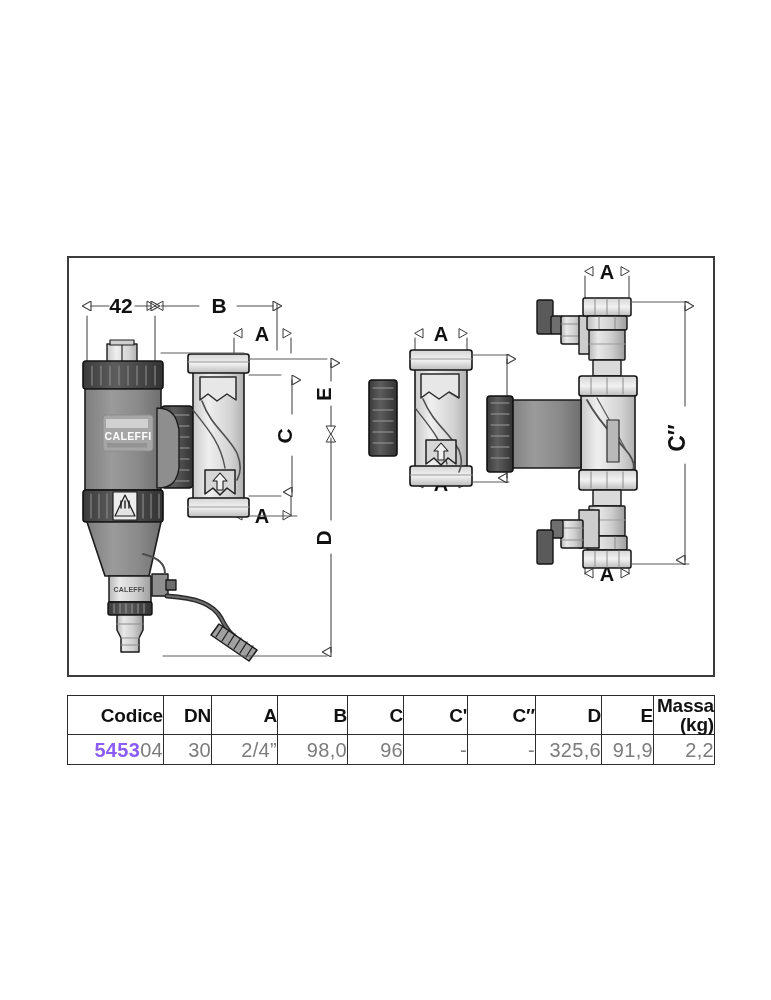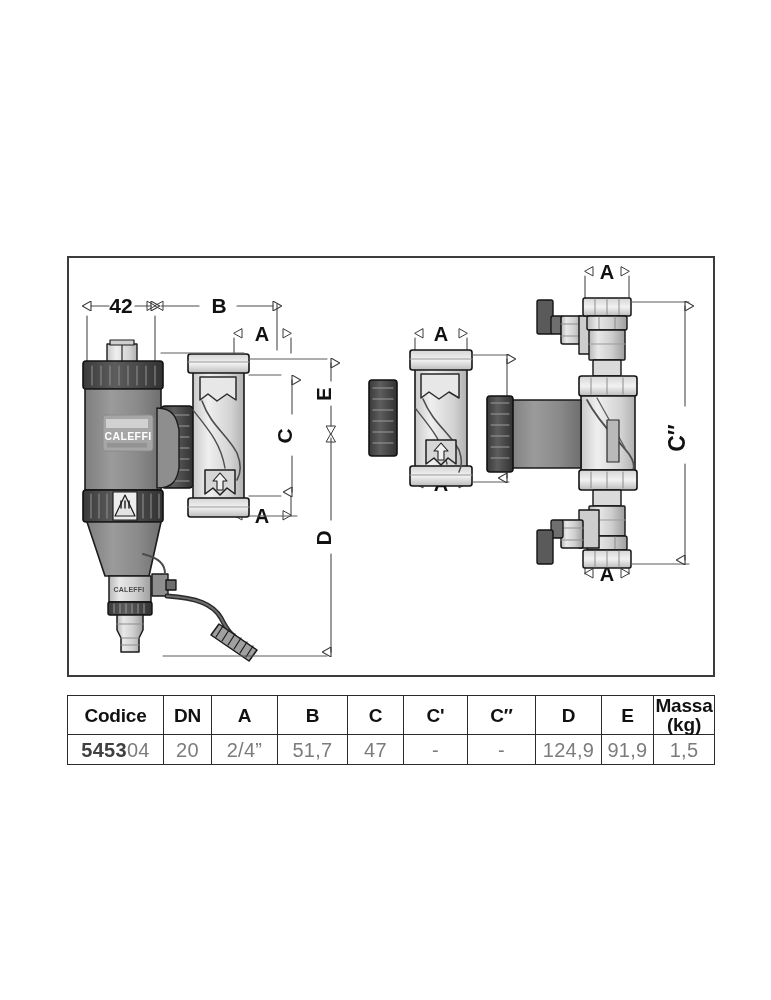--- a/index.html
+++ b/index.html
@@ -32,42 +32,42 @@
     left: 67px; top: 695px;
     width: 648px;
   }
   table.dimtable {
     border-collapse: collapse;
     width: 648px;
     table-layout: fixed;
   }
   table.dimtable th, table.dimtable td {
     border: 1.6px solid #2b2b2b;
-    text-align: center;
+    text-align: right;
     vertical-align: middle;
     padding: 0;
     line-height: 1;
   }
   table.dimtable th {
     height: 31px;
     font-size: 19px;
     font-weight: bold;
     color: #111111;
     letter-spacing: -0.2px;
   }
   table.dimtable td {
     height: 30px;
     font-size: 20px;
     color: #7c7c7c;
     font-weight: normal;
     letter-spacing: 0.3px;
   }
   th.th-massa { font-size: 15px; letter-spacing: -0.3px; margin-left: 12px; }
   td.code-cell { color: #7c7c7c; }
-  td.code-cell .code-bold { color: #404040; font-weight: bold; }
+  td.code-cell .code-bold { color: #8b5cf6; font-weight: bold; }
   .dash { color: #6f6f6f; }
 </style>
 </head>
 <body>
 
 <div id="page">
 
   <div id="diagram-frame">
     <svg id="diagram-svg" width="644" height="417" viewBox="0 0 644 417">
       <defs>
@@ -511,27 +511,27 @@
           <th style="width:64px">C'</th>
           <th style="width:68px">C″</th>
           <th style="width:66px">D</th>
           <th style="width:52px">E</th>
           <th class="th-massa">Massa (kg)</th>
         </tr>
       </thead>
       <tbody>
         <tr>
           <td class="code-cell"><span class="code-bold">5453</span><span>04</span></td>
-          <td>20</td>
+          <td>30</td>
           <td>2/4”</td>
-          <td>51,7</td>
-          <td>47</td>
+          <td>98,0</td>
+          <td>96</td>
           <td class="dash">-</td>
           <td class="dash">-</td>
-          <td>124,9</td>
+          <td>325,6</td>
           <td>91,9</td>
-          <td>1,5</td>
+          <td>2,2</td>
         </tr>
       </tbody>
     </table>
   </div>
 
 </div>
 
 </body></html>

